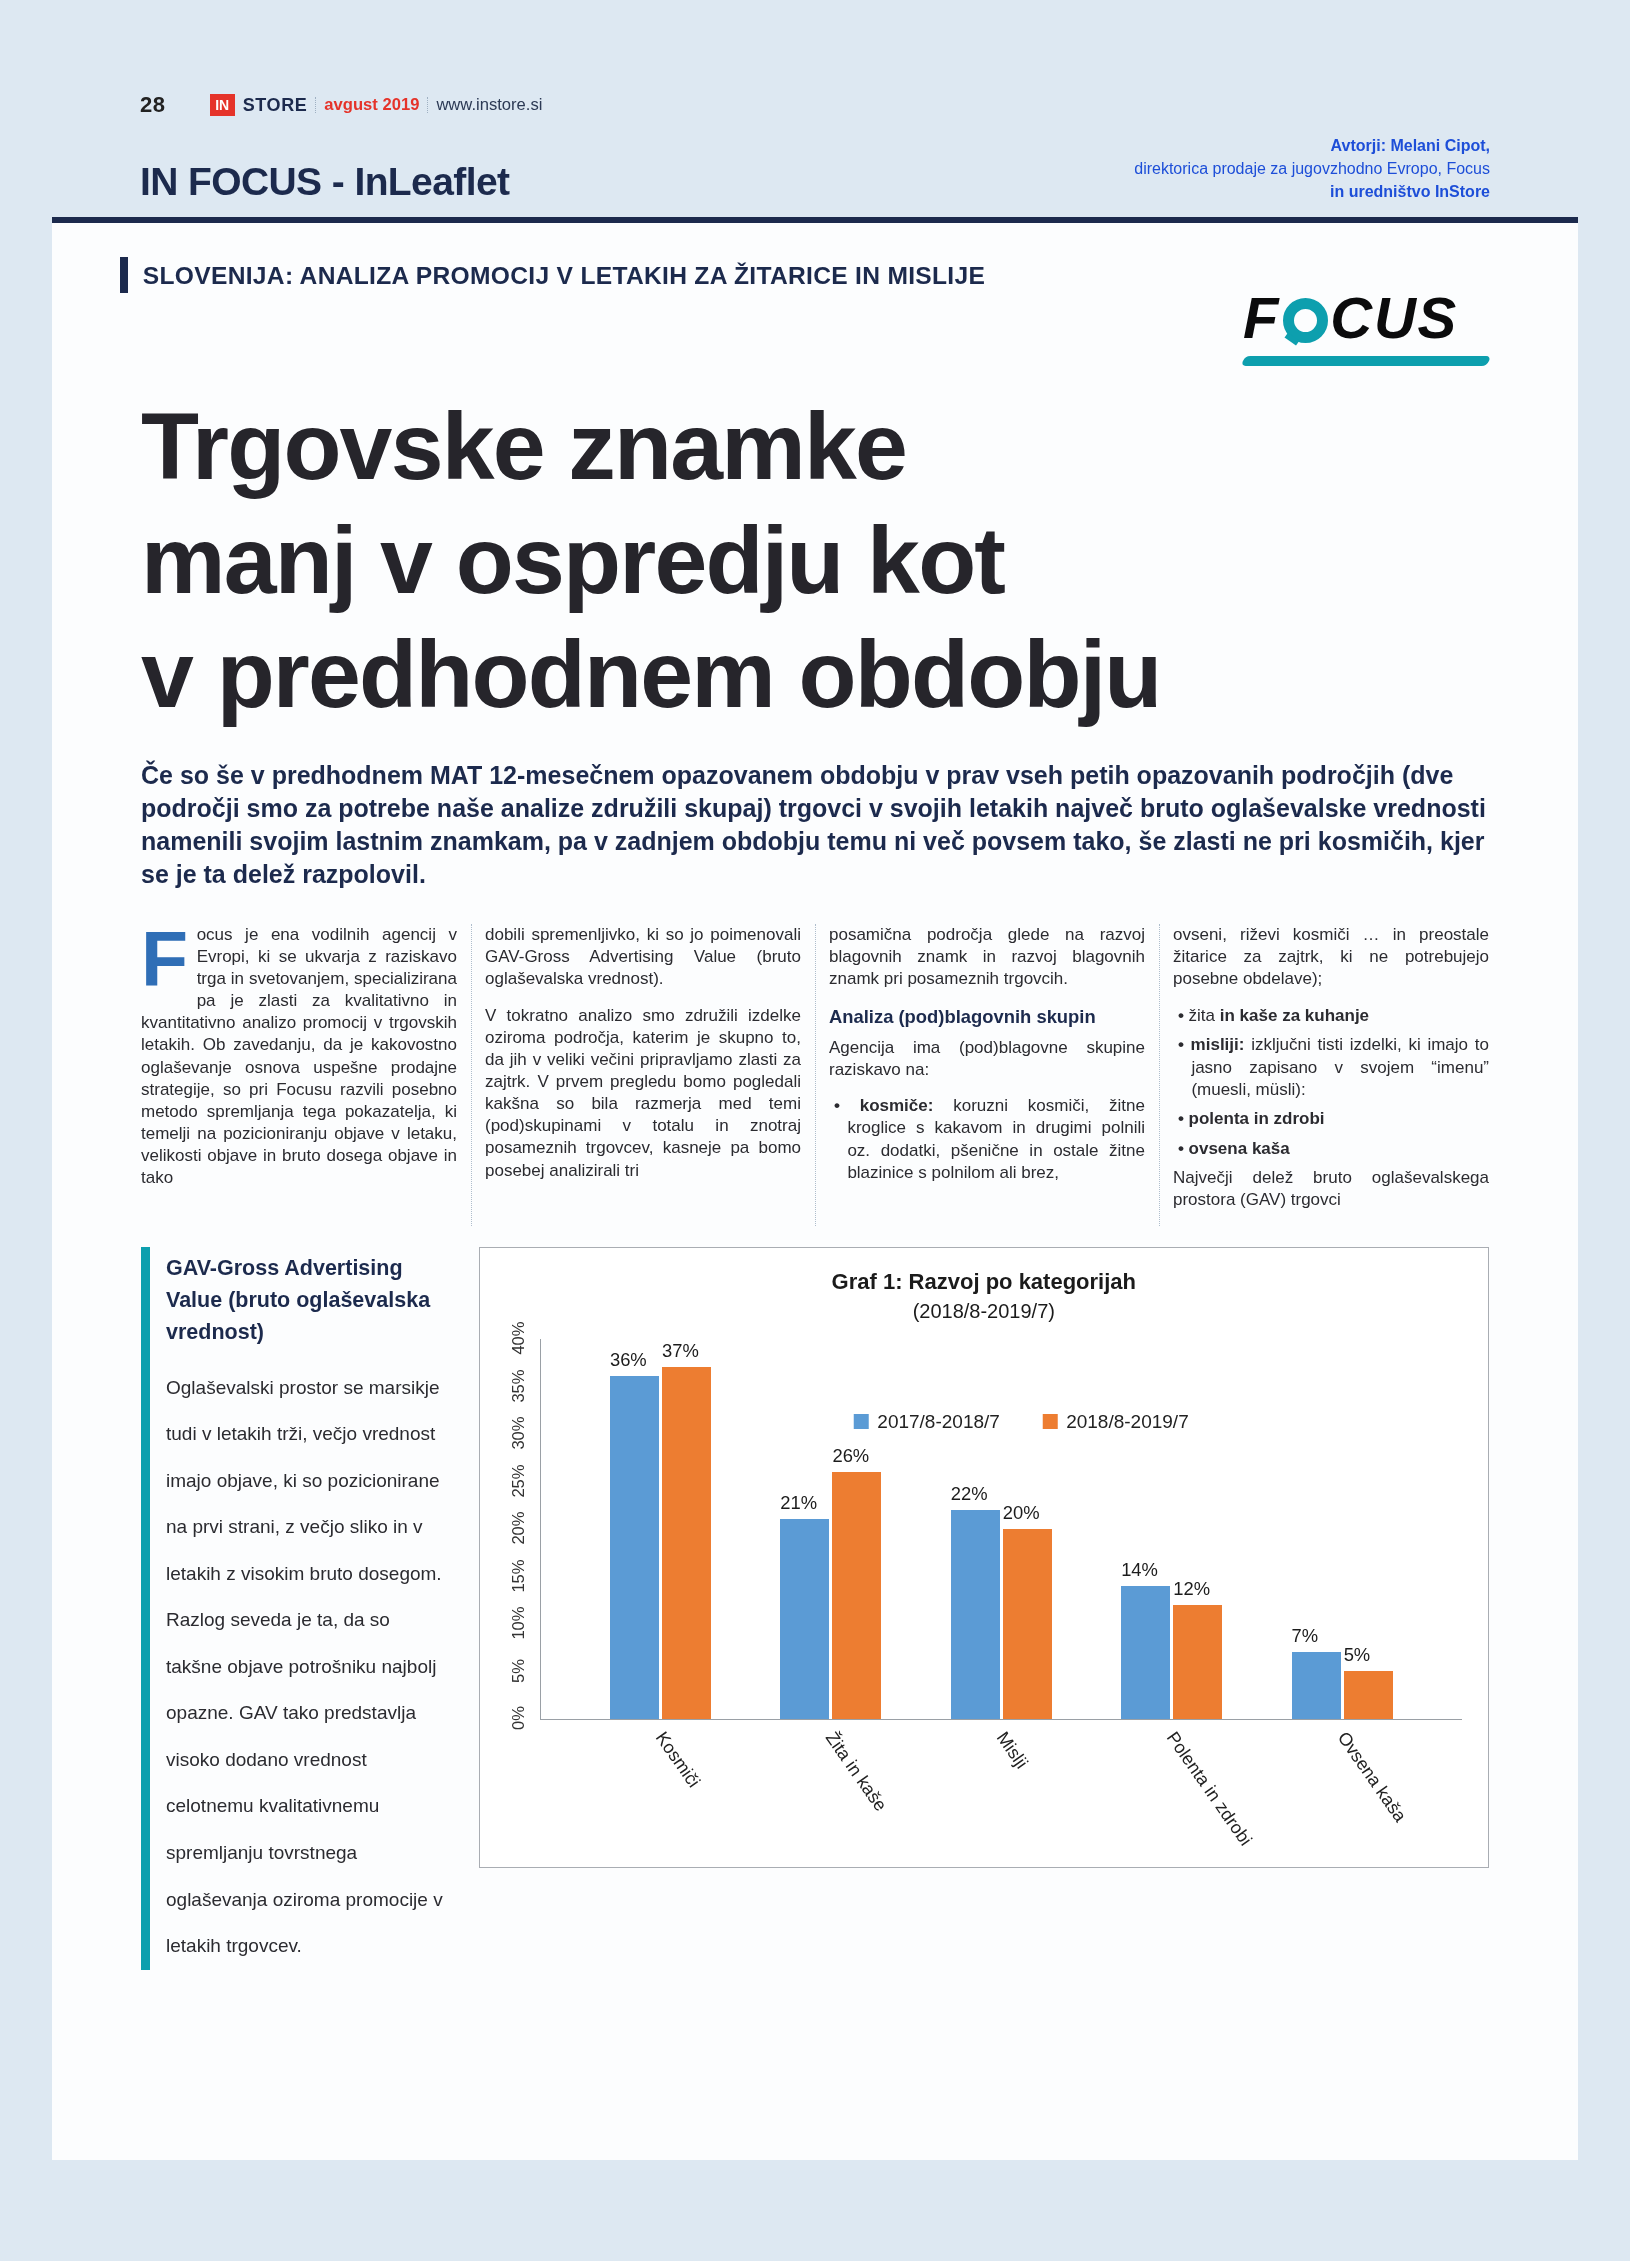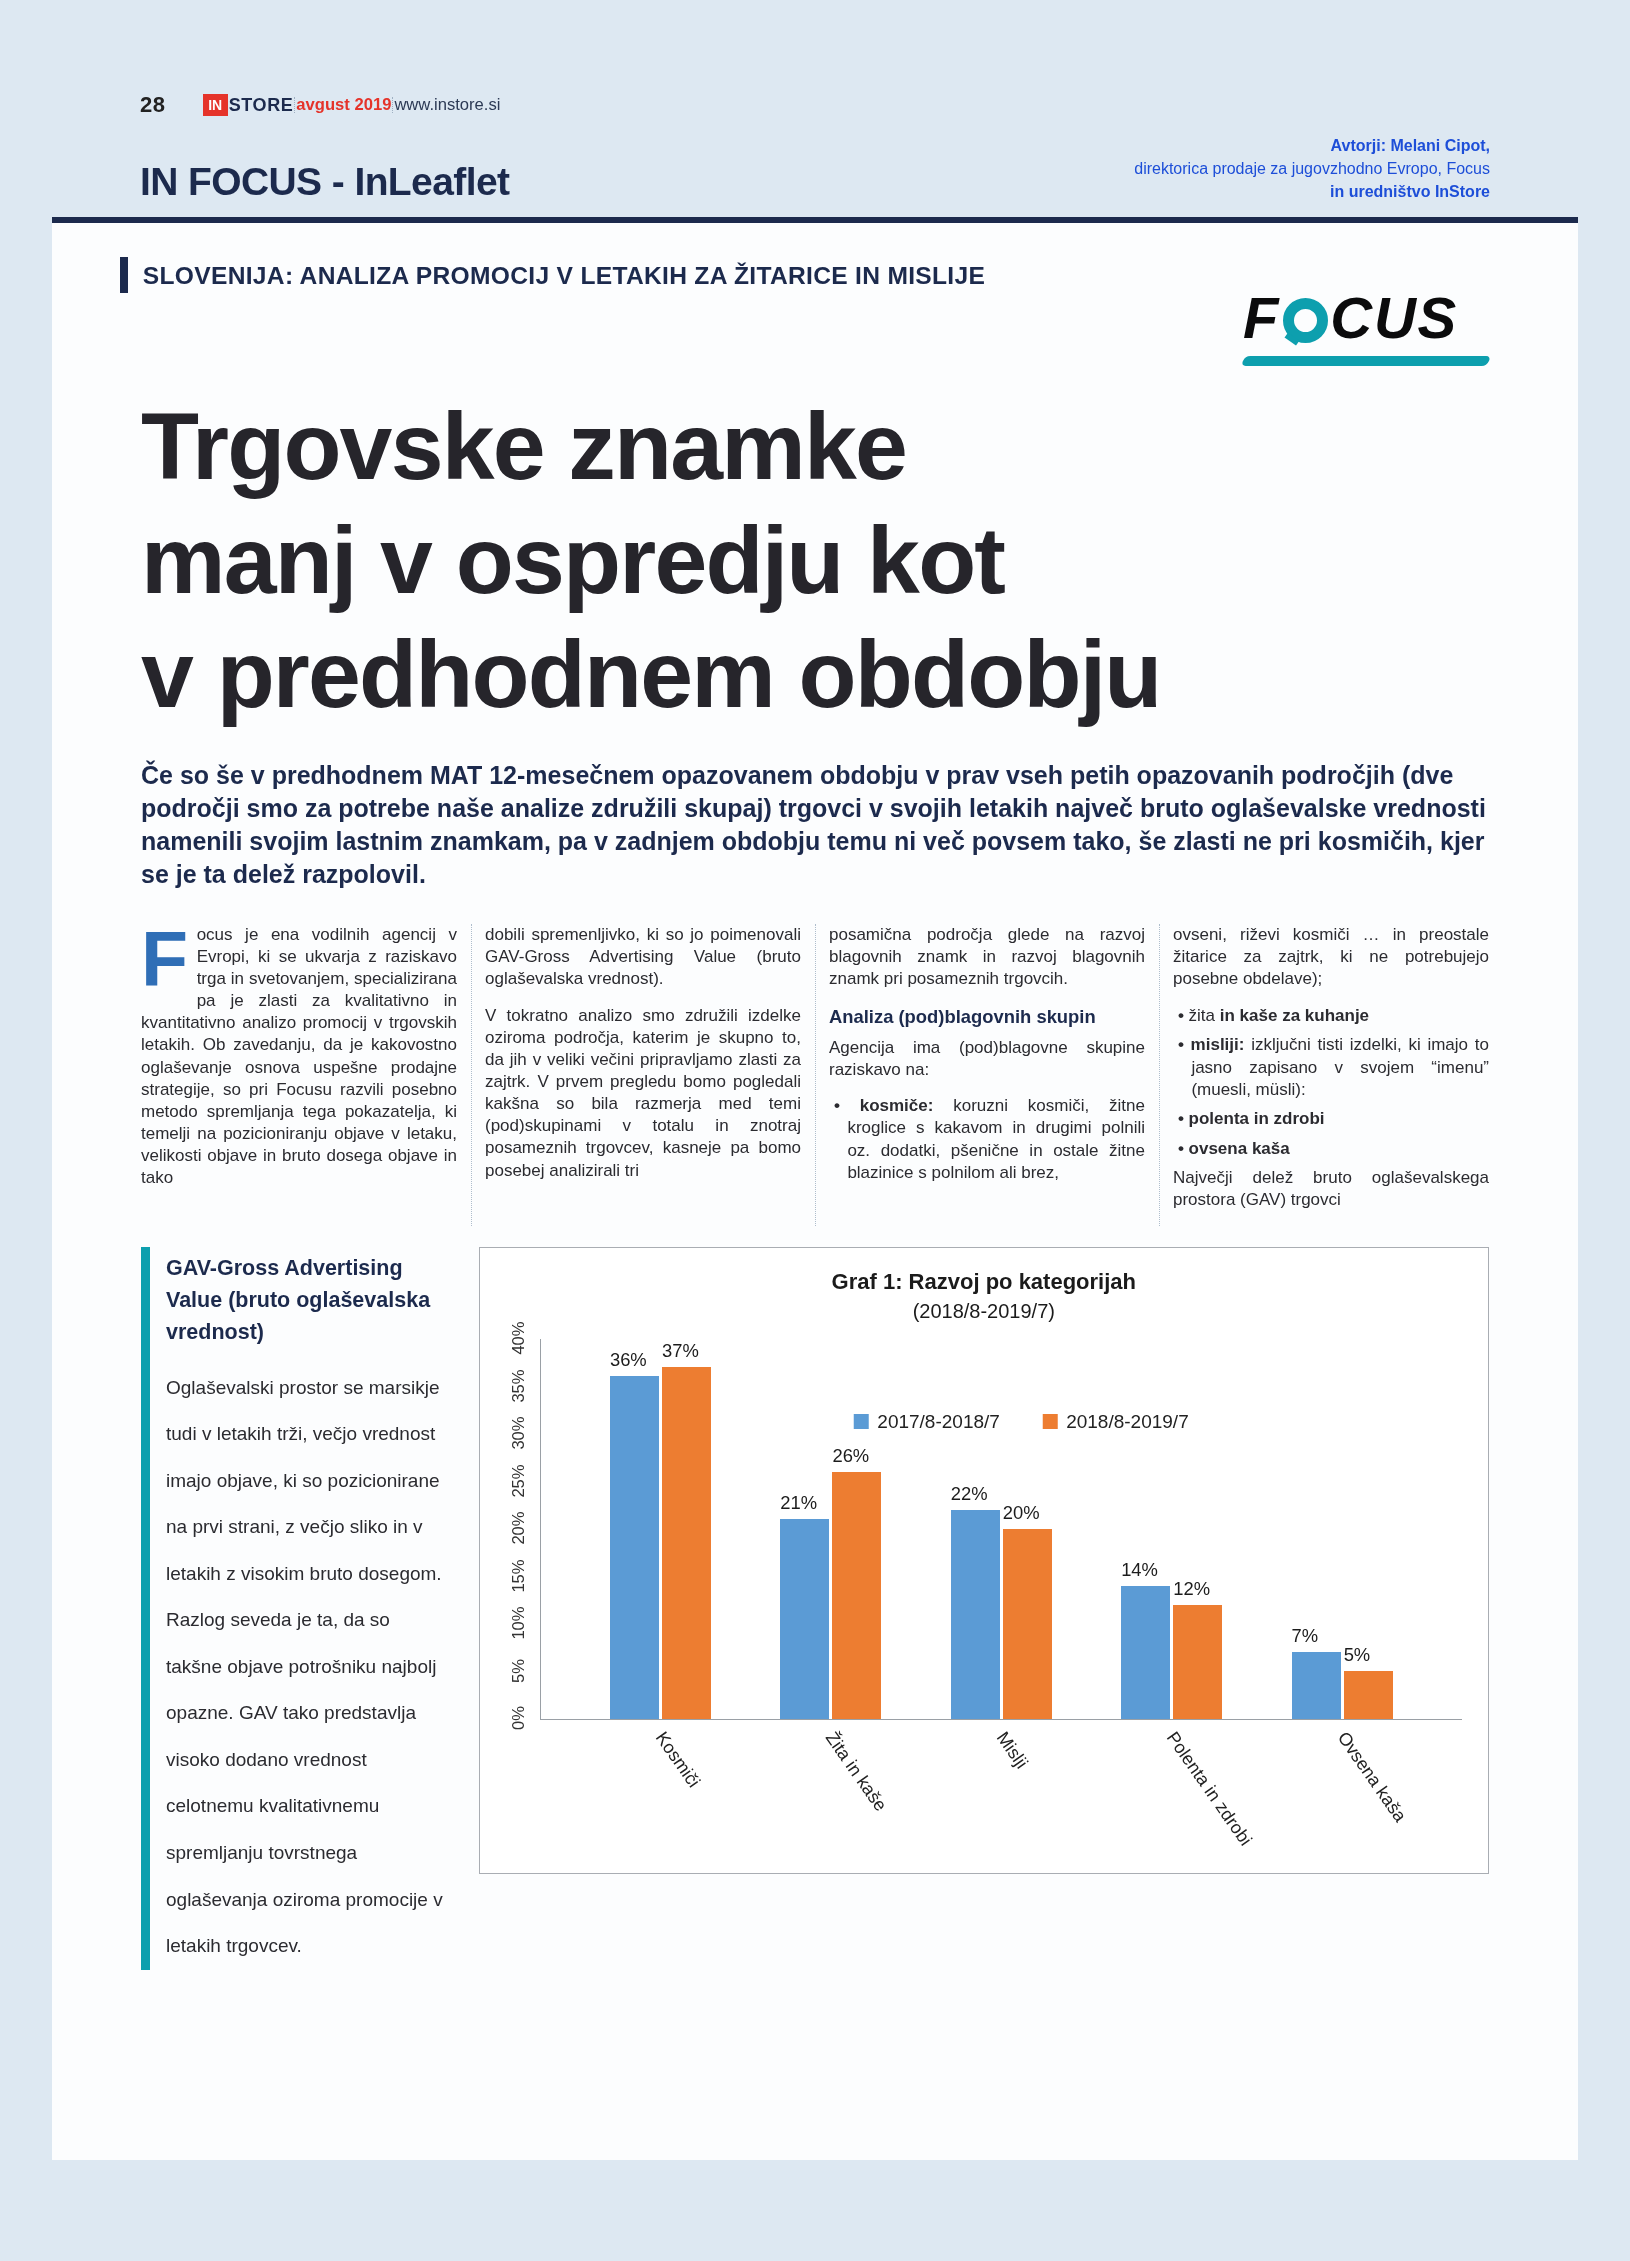--- a/index.html
+++ b/index.html
@@ -4,21 +4,21 @@
 <style>
   * { margin:0; padding:0; box-sizing:border-box; }
   html,body { background:#c8d4e0; }
   .page {
     position:relative; width:1630px; height:2261px; margin:0 auto;
     background:var(--page-band,#dde8f2);
     font-family:"Liberation Sans", sans-serif; color:#2b2b30; overflow:hidden;
   }
   
   .page-header { padding:92px 140px 0 140px; }
-  .mast-row { display:flex; align-items:center; gap:1px; font-size:16.6px; color:#20304f; }
+  .mast-row { display:flex; align-items:center; gap:8px; font-size:16.6px; color:#20304f; }
   .page-num { font-weight:700; font-size:22px; color:#222; margin-right:36px; letter-spacing:0.6px; }
   .in-box { background:var(--red,#e5332a); color:#fff; font-weight:700; font-size:14px; padding:3.1px 5.5px; }
   .store { font-weight:700; font-size:18px; color:var(--navy,#1c2a4d); letter-spacing:0.6px; }
   .sep { border-left:1.8px dotted #9fb0c2; height:16px; display:inline-block; }
   .issue { font-weight:700; color:var(--red,#e5332a); }
   .site { color:#2c3a55; }
   .title-row { display:flex; justify-content:space-between; align-items:flex-end; margin-top:16px; }
   .section-title { font-size:39px; font-weight:800; color:var(--navy,#1c2a4d); letter-spacing:-0.6px; }
   .authors { text-align:right; font-size:16px; color:#1d4ed8; line-height:1.45; }
   .a-bold { font-weight:700; }
@@ -45,21 +45,21 @@
   .bullet { padding-left:18.4px; text-indent:-13.5px; margin-bottom:7.4px; text-align:justify; }
   .bullet::before { content:"• "; font-weight:700; }
   .b { font-weight:700; }
   .ital { }
   
   .bottom-row { display:flex; align-items:flex-start; margin-top:21px;gap:8px; }
   .gav-box { width:310px; flex-shrink:0; border-left:9.8px solid var(--teal,#0d9fae); padding:4.9px 0 0 16px; }
   .gav-heading { font-size:21.5px; font-weight:800; color:var(--navy,#1c2a4d); line-height:1.5; margin-bottom:16px; }
   .gav-body { font-size:19px; line-height:2.45; color:#2b2b30; }
   
-  .chart-box { flex:1; margin-left:19.6px; background:#ffffff; border:1.2px solid #a9adb3; padding:21px 26px 9px 26px; }
+  .chart-box { flex:1; margin-left:19.6px; background:#ffffff; border:1.2px solid #a9adb3; padding:21px 26px 3px 26px; }
   .chart-title { text-align:center; font-size:22px; font-weight:700; color:#1b1b1b; }
   .chart-subtitle { text-align:center; font-size:20px; color:#1b1b1b; margin-top:4.9px; }
   .plot-wrap { display:flex; margin-top:16px; }
   .y-axis { position:relative; width:34px; height:381px; flex-shrink:0; }
   .ytick { position:absolute; left:-3.7px; width:34px; text-align:center; font-size:16.6px; color:#333; transform:rotate(-90deg); }
   .plot { position:relative; flex:1; height:381px; border-left:1.2px solid #9aa0a6; border-bottom:1.2px solid #9aa0a6; }
   .legend { position:absolute; top:72px; left:50%; transform:translateX(-44%); display:flex; gap:43px; }
   .legend-item { display:flex; align-items:center; gap:8.6px; font-size:19px; color:#222; white-space:nowrap; }
   .swatch { width:14.7px; height:14.7px; display:inline-block; flex-shrink:0; }
   .bars-row { position:absolute; left:0; right:0; top:0; bottom:0; display:flex; justify-content:space-evenly; align-items:flex-end; }

